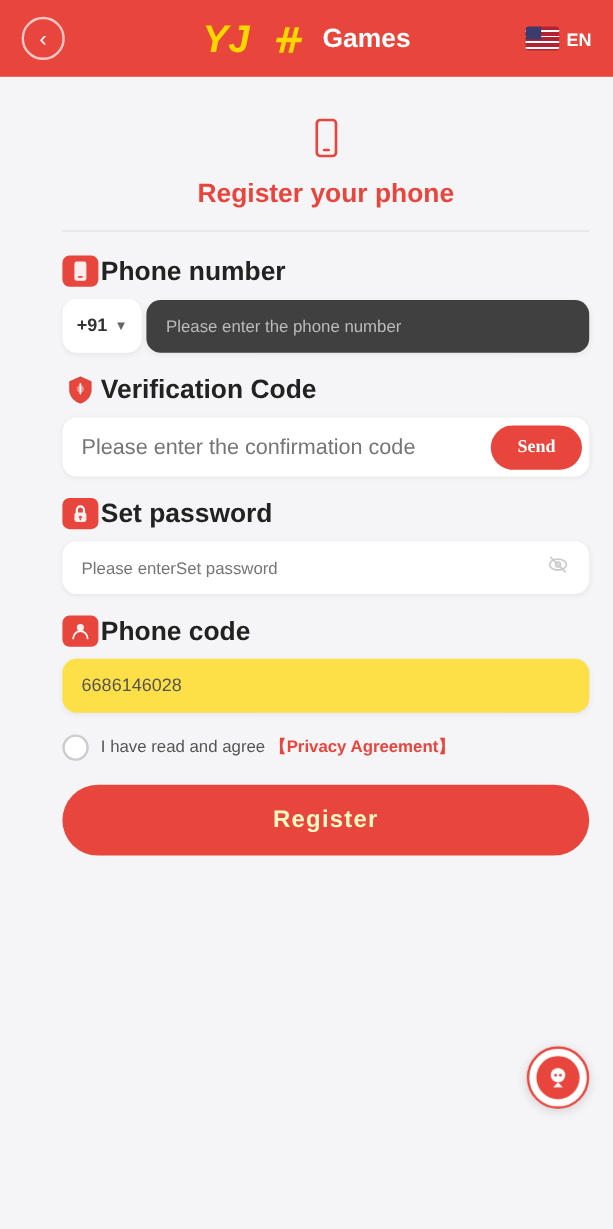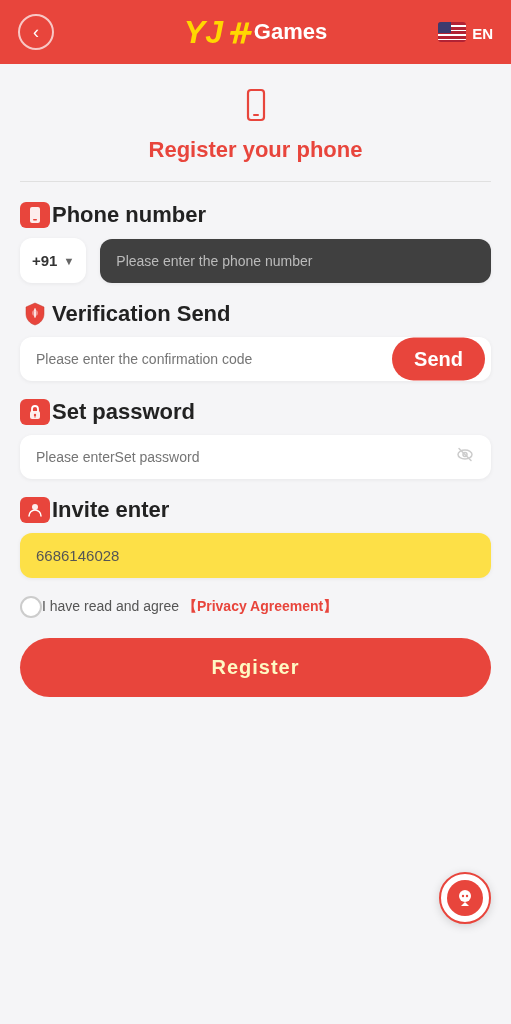--- a/index.html
+++ b/index.html
@@ -34,21 +34,21 @@
       color: white;
       font-size: 18px;
       cursor: pointer;
     }
     .logo {
       position: absolute;
       left: 50%;
       transform: translateX(-50%);
       display: flex;
       align-items: center;
-      gap: 2px;
+      gap: 17px;
     }
     .logo-yt {
       font-size: 32px;
       font-weight: 900;
       color: #FFD700;
       font-style: italic;
       line-height: 1;
     }
     .logo-text {
       font-size: 22px;
@@ -92,22 +92,23 @@
     }
     .lang-label {
       color: white;
       font-size: 15px;
       font-weight: 600;
     }
 
     
     .content {
       flex: 1;
-      padding: 2px 20px 30px;
+      padding: 12px 20px 30px;
       background: #f5f5f7;
+      margin-left: 32px;
     }
 
     
     .register-header {
       text-align: center;
       padding: 22px 0 18px;
     }
     .phone-icon-wrap {
       color: #e8453c;
       font-size: 30px;
@@ -160,21 +161,21 @@
     }
     .icon-invite {
       background: #e8453c;
       border-radius: 6px;
       color: white;
     }
 
     
     .input-row {
       display: flex;
-      gap: 14px;
+      gap: 4px;
       align-items: center;
       justify-content: center;
     }
     .country-selector {
       background: white;
       border-radius: 12px;
       padding: 14px 12px;
       display: flex;
       align-items: center;
       gap: 6px;
@@ -208,38 +209,39 @@
     .verification-row {
       display: flex;
       position: relative;
     }
     .verification-input {
       flex: 1;
       background: white;
       border: none;
       border-radius: 12px;
       padding: 14px 110px 14px 16px;
-      font-size: 14px;
+      font-size: 18px;
       color: #aaa;
       outline: none;
       box-shadow: 0 1px 4px rgba(0,0,0,0.06);
     }
     .send-btn {
       position: absolute;
       right: 6px;
       top: 50%;
       transform: translateY(-50%);
       background: #e8453c;
       color: white;
       border: none;
       border-radius: 22px;
       padding: 10px 22px;
-      font-size: 20px;
+      font-size: 15px;
       font-weight: 600;
       cursor: pointer;
+      font-family: Liberation Serif, serif;
     }
 
     
     .password-wrap {
       position: relative;
     }
     .password-input {
       width: 100%;
       background: white;
       border: none;
@@ -295,20 +297,21 @@
       align-items: center;
       justify-content: center;
       color: white;
       font-size: 18px;
     }
 
     
     .agreement-row {
       display: flex;
       align-items: center;
+      gap: 10px;
       margin: 16px 0 20px;
     }
     .checkbox {
       width: 22px;
       height: 22px;
       border-radius: 50%;
       border: 2px solid #ccc;
       flex-shrink: 0;
       background: white;
       cursor: pointer;
@@ -412,21 +415,21 @@
     <div class="field-label">
       <div class="shield-icon-wrap">
         <svg class="shield-svg" viewBox="0 0 26 26" fill="none" xmlns="http://www.w3.org/2000/svg">
           <path d="M13 2L4 6v7c0 5 3.8 9.7 9 11 5.2-1.3 9-6 9-11V6L13 2z" fill="#e8453c"></path>
           <path d="M13 2L4 6v7c0 5 3.8 9.7 9 11 5.2-1.3 9-6 9-11V6L13 2z" stroke="#c0392b" stroke-width="0.5"></path>
           <circle cx="13" cy="12" r="3" fill="white" fill-opacity="0.4"></circle>
           <line x1="13" y1="8" x2="13" y2="10" stroke="white" stroke-width="1.5" stroke-linecap="round"></line>
           <line x1="13" y1="11" x2="13" y2="16" stroke="white" stroke-width="1.5" stroke-linecap="round"></line>
         </svg>
       </div>
-      <span>Verification Send</span>
+      <span>Verification Code</span>
     </div>
     <div class="verification-row">
       <input type="text" class="verification-input" placeholder="Please enter the confirmation code" style="">
       <button class="send-btn">Send</button>
     </div>
   </div>
 
   
   <div class="field-section">
     <div class="field-label">
@@ -457,21 +460,21 @@
 
   
   <div class="field-section">
     <div class="field-label">
       <div class="label-icon icon-invite">
         <svg width="18" height="18" viewBox="0 0 18 18" fill="none">
           <circle cx="9" cy="6" r="3" fill="white" fill-opacity="0.9"></circle>
           <path d="M3 15c0-3.3 2.7-6 6-6s6 2.7 6 6" stroke="white" stroke-width="1.5" stroke-linecap="round" fill="none"></path>
         </svg>
       </div>
-      <span>Invite enter</span>
+      <span>Phone code</span>
     </div>
     <div class="invite-value">6686146028</div>
   </div>
 
   
   <div class="agreement-row">
     <div class="checkbox"></div>
     <div class="agreement-text">
       <span>I have read and agree</span>
       <span class="privacy-link">【Privacy Agreement】</span>

